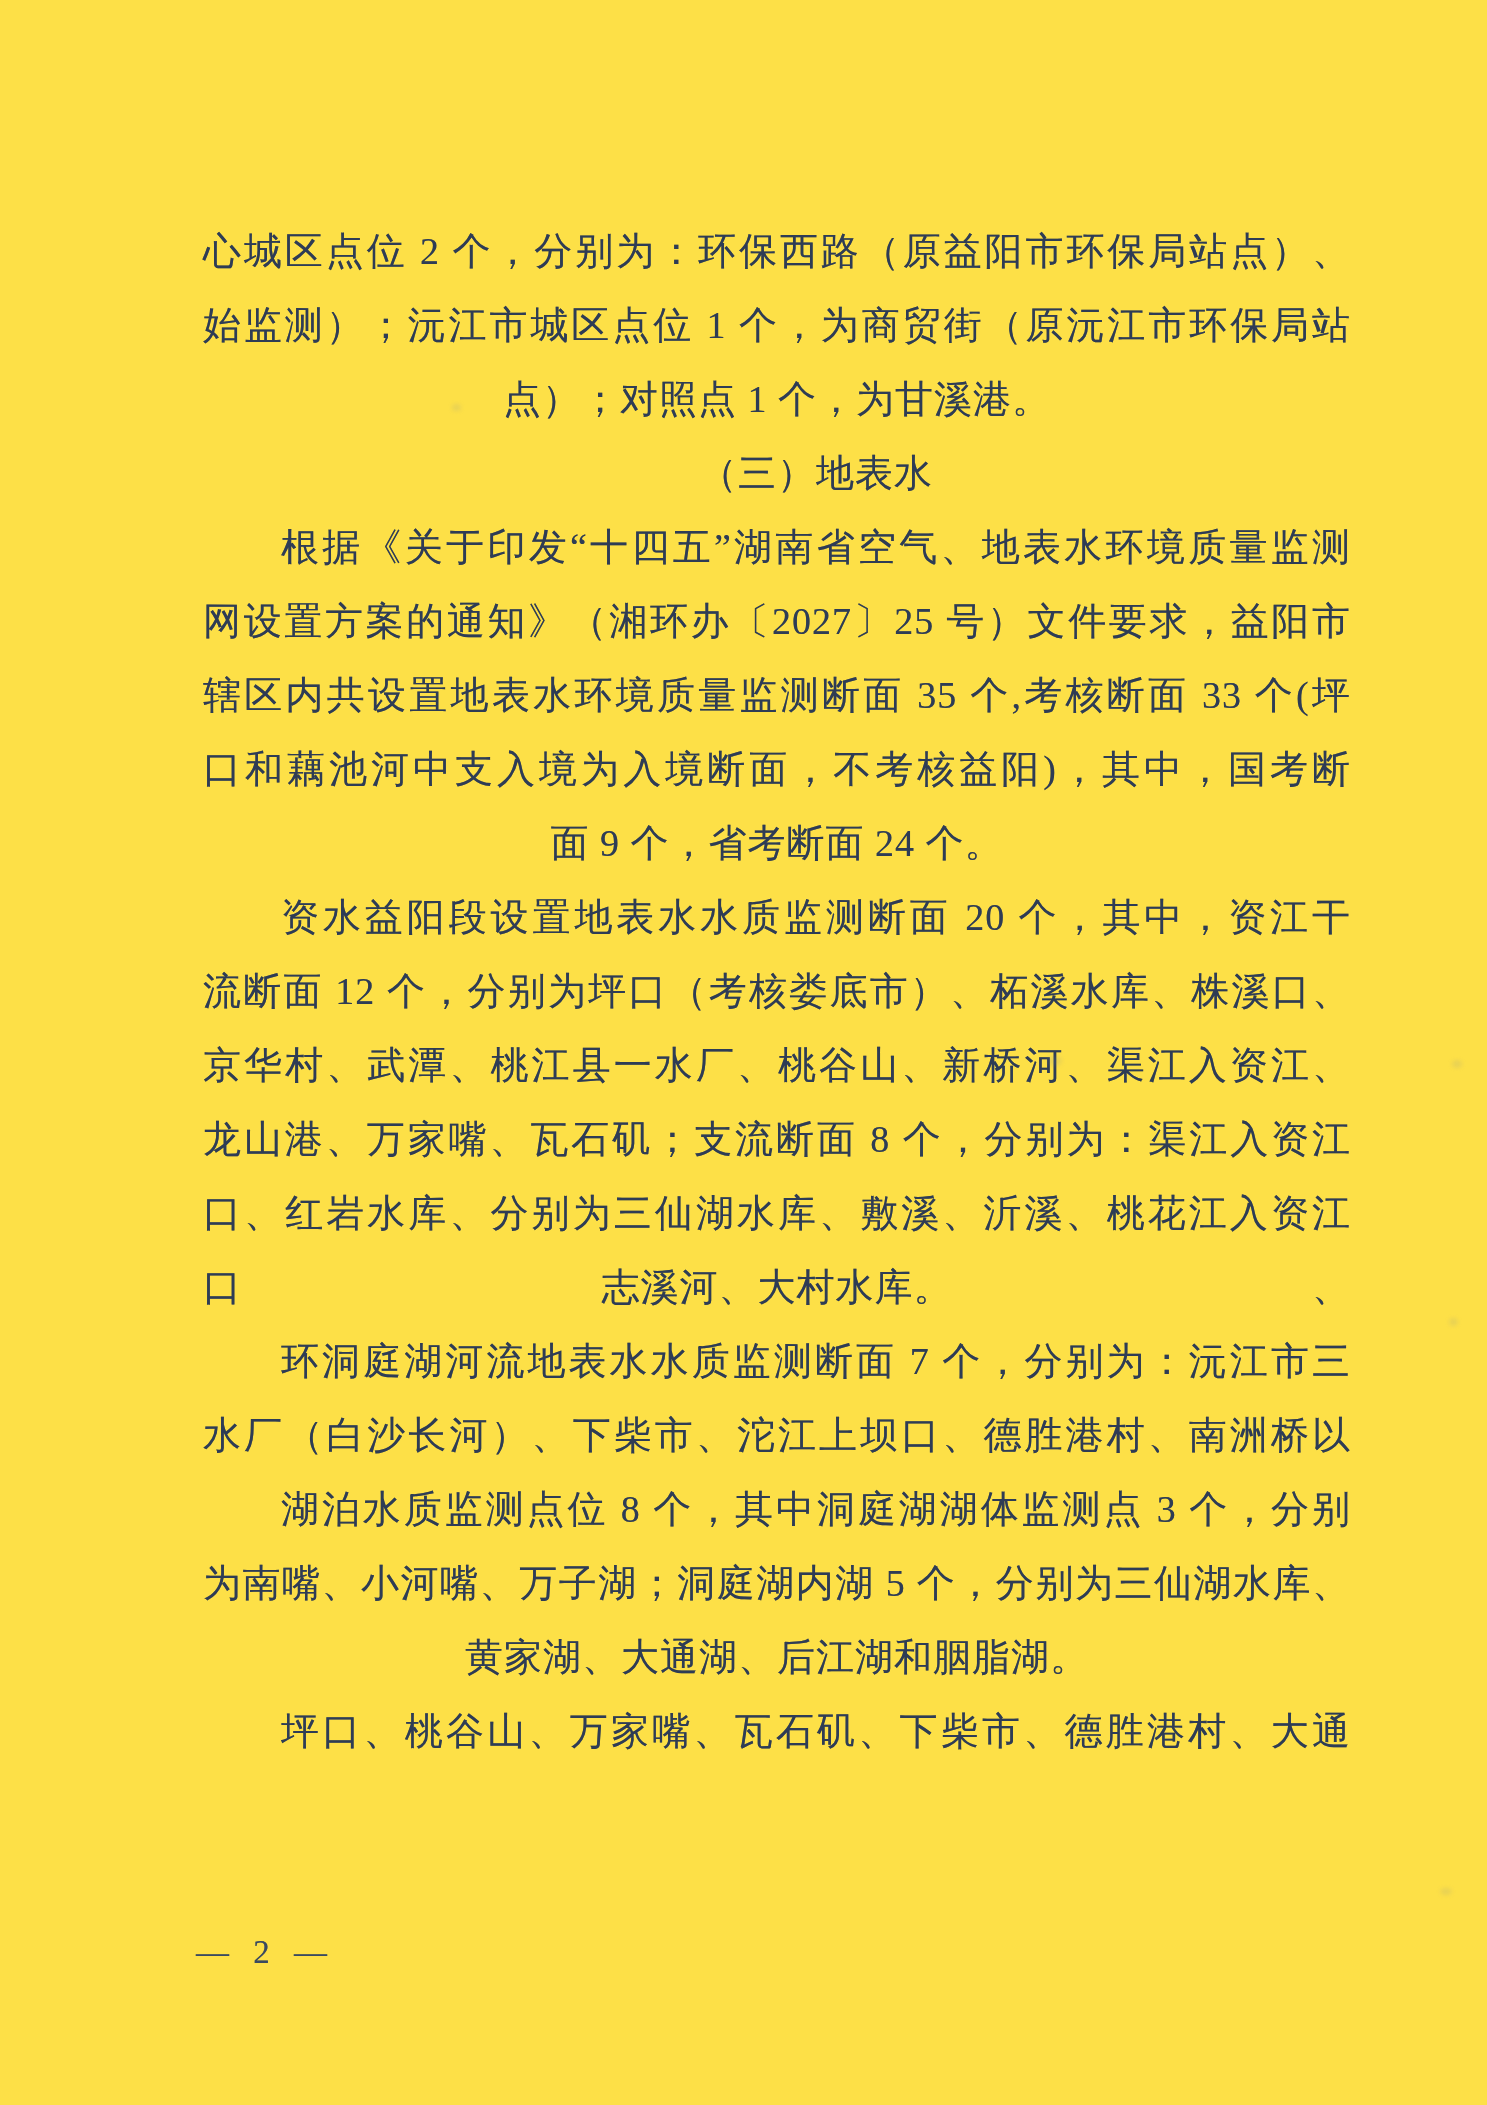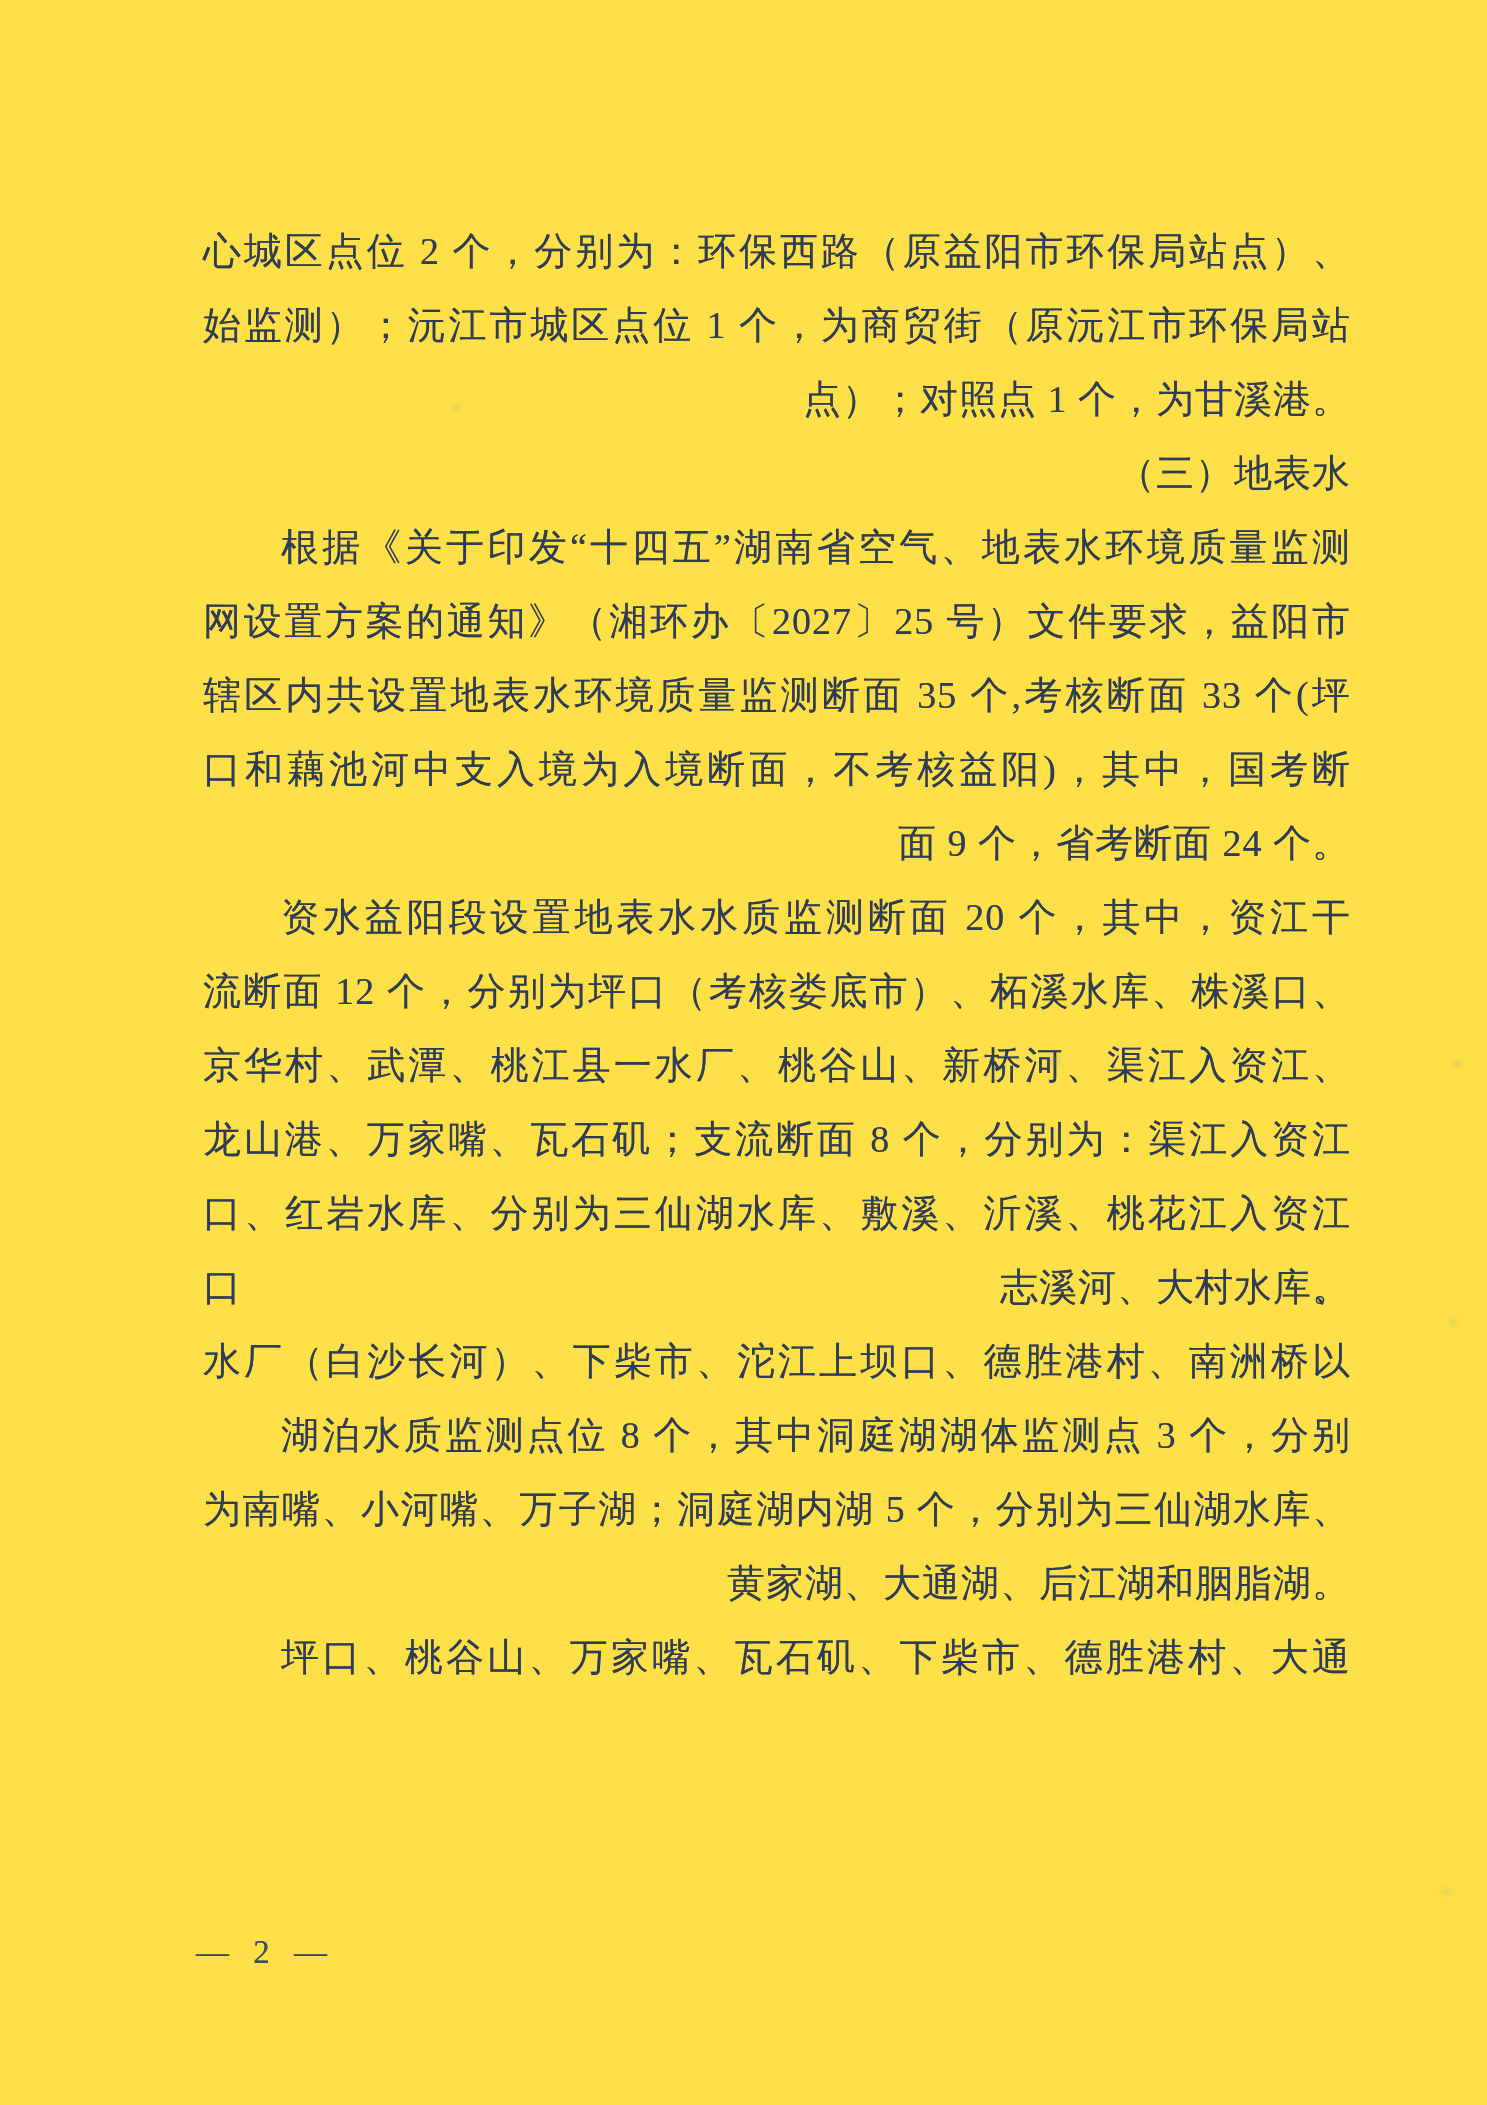--- a/index.html
+++ b/index.html
@@ -21,21 +21,21 @@
     position: absolute;
     left: 203px;
     top: 214px;
     width: 1148px;
   }
   .line {
     height: 74px;
     line-height: 74px;
     font-size: 38px;
     letter-spacing: 1px;
-    text-align: right;
+    text-align: center;
     text-shadow: 0 0 0.5px rgba(46,60,85,0.55);
   }
   .just {
     text-align: justify;
     text-align-last: justify;
   }
   .ind {
     text-indent: 78px;
   }
   .pageno {
@@ -73,20 +73,21 @@
     <div class="line just">网设置方案的通知》（湘环办〔2027〕25 号）文件要求，益阳市</div>
     <div class="line just">辖区内共设置地表水环境质量监测断面 35 个,考核断面 33 个(坪</div>
     <div class="line just">口和藕池河中支入境为入境断面，不考核益阳)，其中，国考断</div>
     <div class="line">面 9 个，省考断面 24 个。</div>
     <div class="line just ind">资水益阳段设置地表水水质监测断面 20 个，其中，资江干</div>
     <div class="line just">流断面 12 个，分别为坪口（考核娄底市）、柘溪水库、株溪口、</div>
     <div class="line just">京华村、武潭、桃江县一水厂、桃谷山、新桥河、渠江入资江、</div>
     <div class="line just">龙山港、万家嘴、瓦石矶；支流断面 8 个，分别为：渠江入资江</div>
     <div class="line just">口、红岩水库、分别为三仙湖水库、敷溪、沂溪、桃花江入资江口、</div>
     <div class="line">志溪河、大村水库。</div>
+    <div class="line just ind">环洞庭湖河流地表水水质监测断面 7 个，分别为：沅江市三</div>
     <div class="line just">水厂（白沙长河）、下柴市、沱江上坝口、德胜港村、南洲桥以</div>
     <div class="line just ind">湖泊水质监测点位 8 个，其中洞庭湖湖体监测点 3 个，分别</div>
     <div class="line just">为南嘴、小河嘴、万子湖；洞庭湖内湖 5 个，分别为三仙湖水库、</div>
     <div class="line">黄家湖、大通湖、后江湖和胭脂湖。</div>
     <div class="line just ind">坪口、桃谷山、万家嘴、瓦石矶、下柴市、德胜港村、大通</div>
   </div>
 
   <div class="pageno">— 2 —</div>
 
   <div class="artifact a1"></div>

